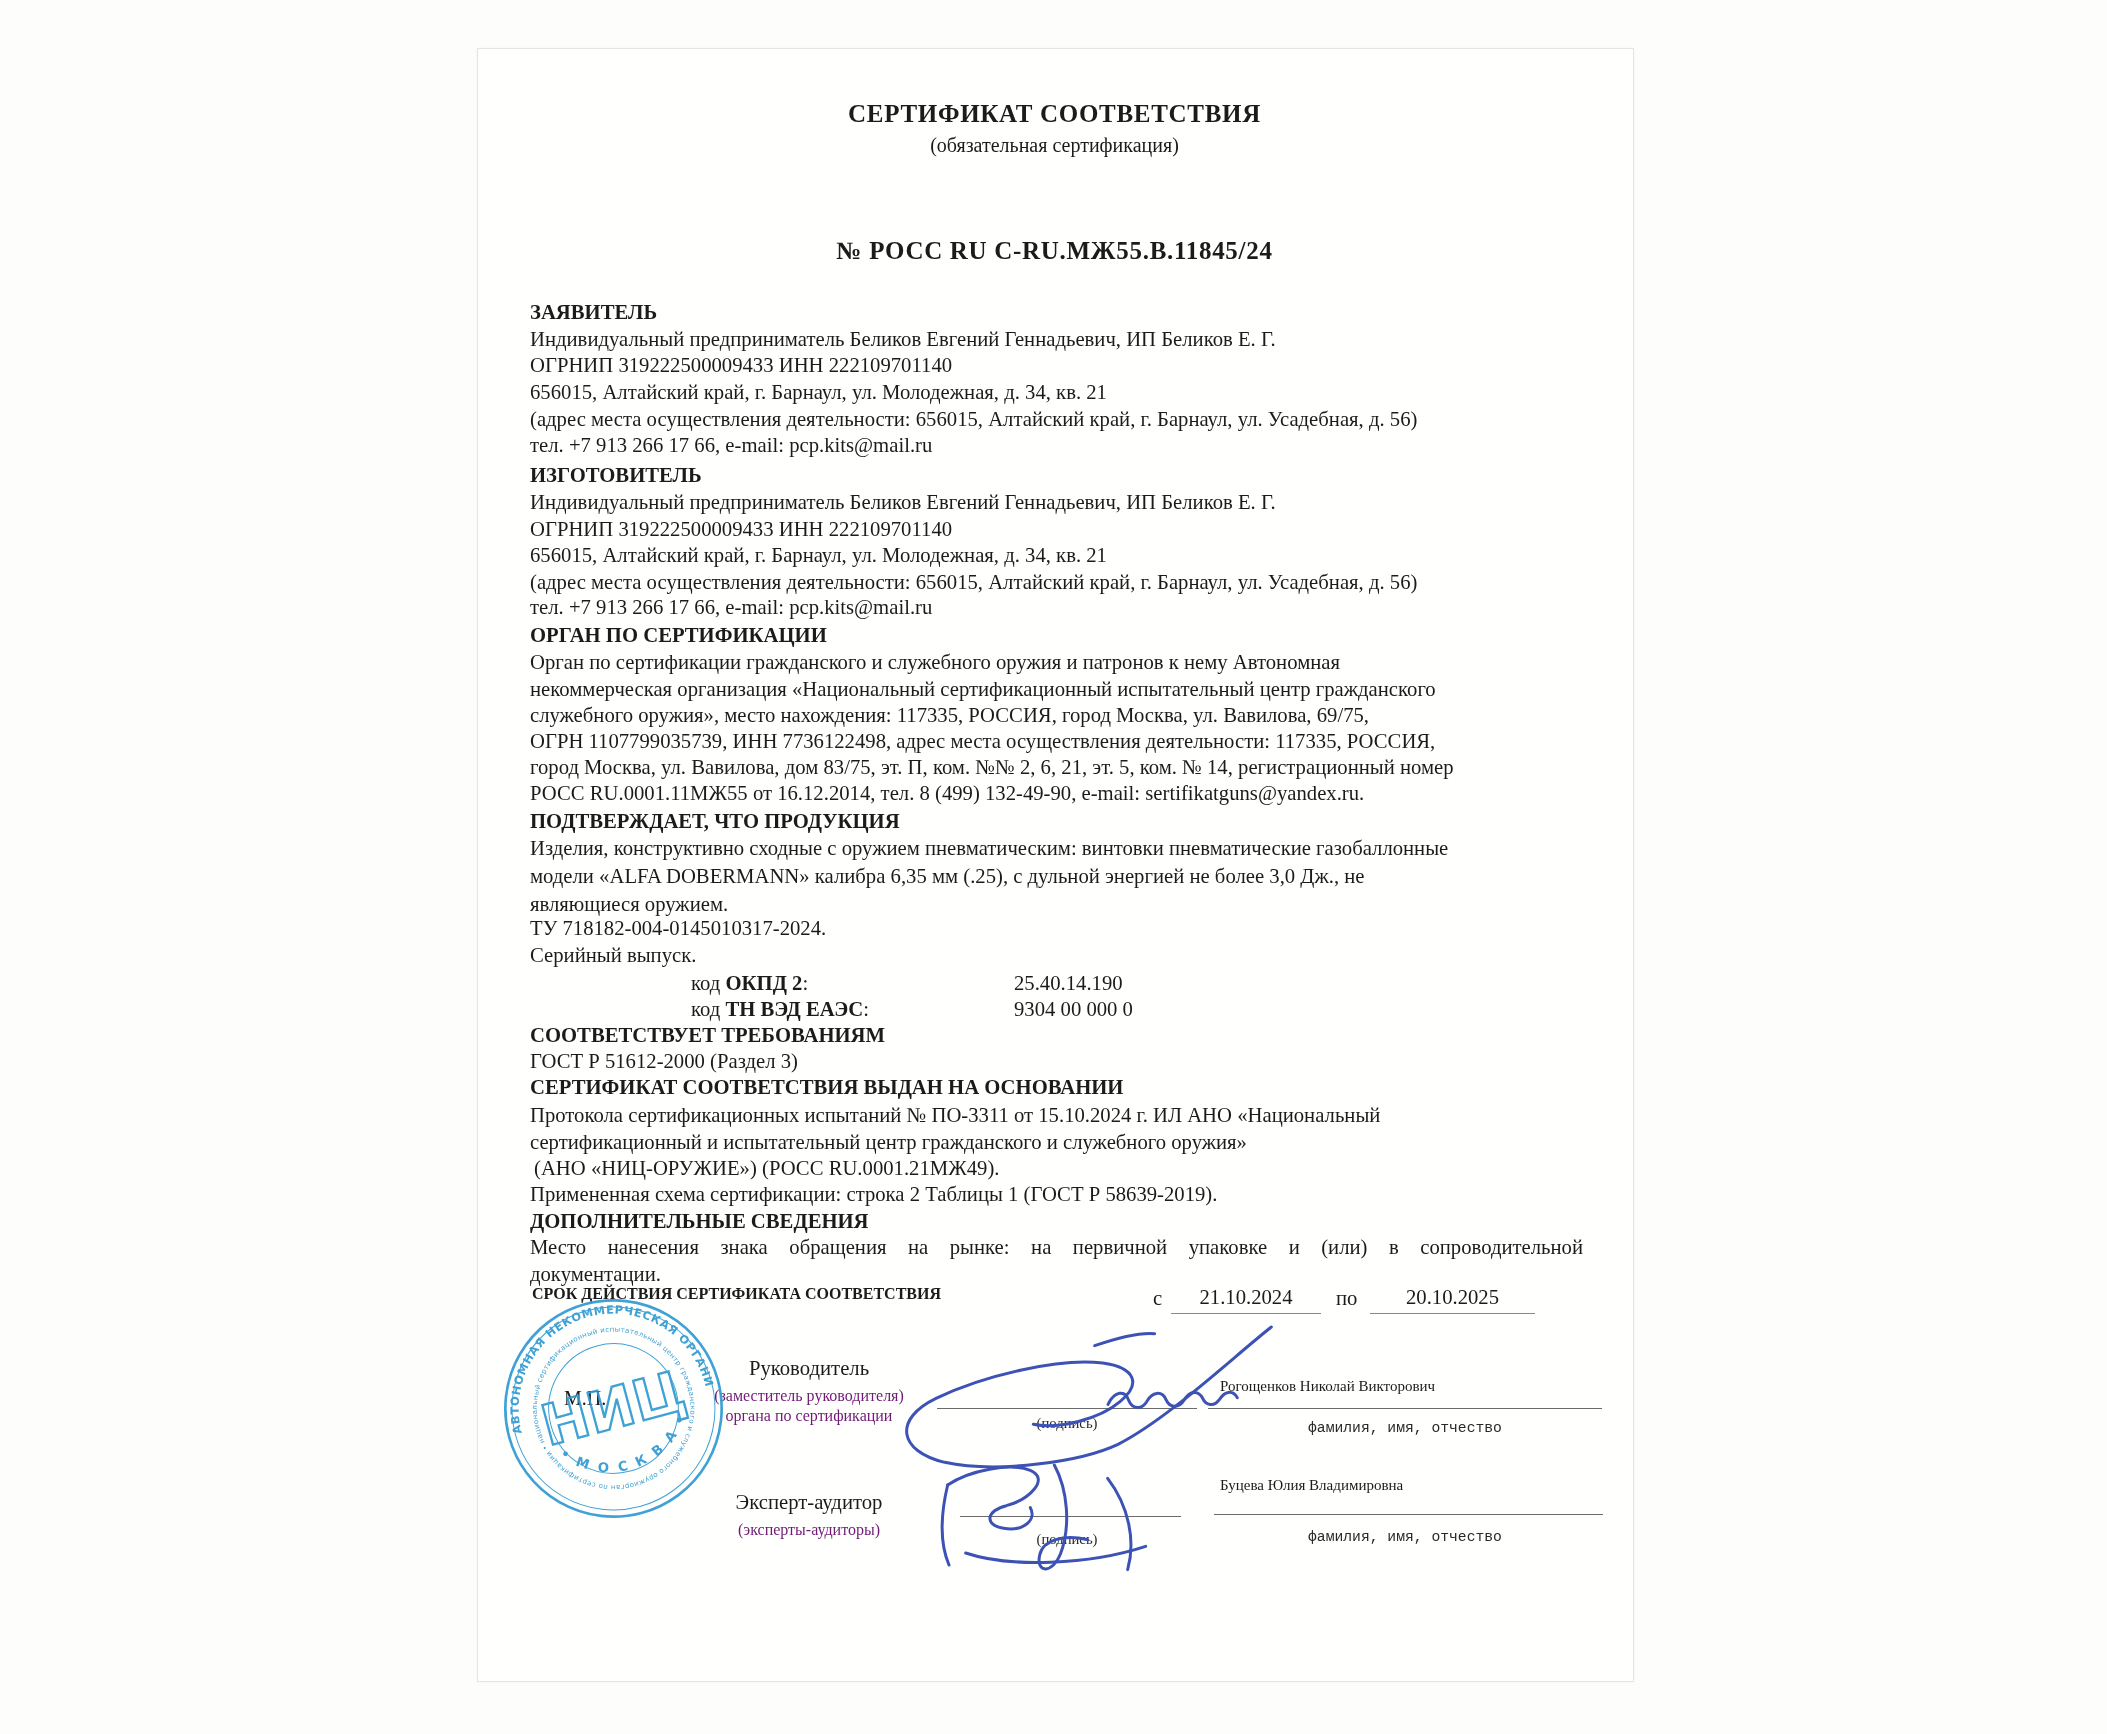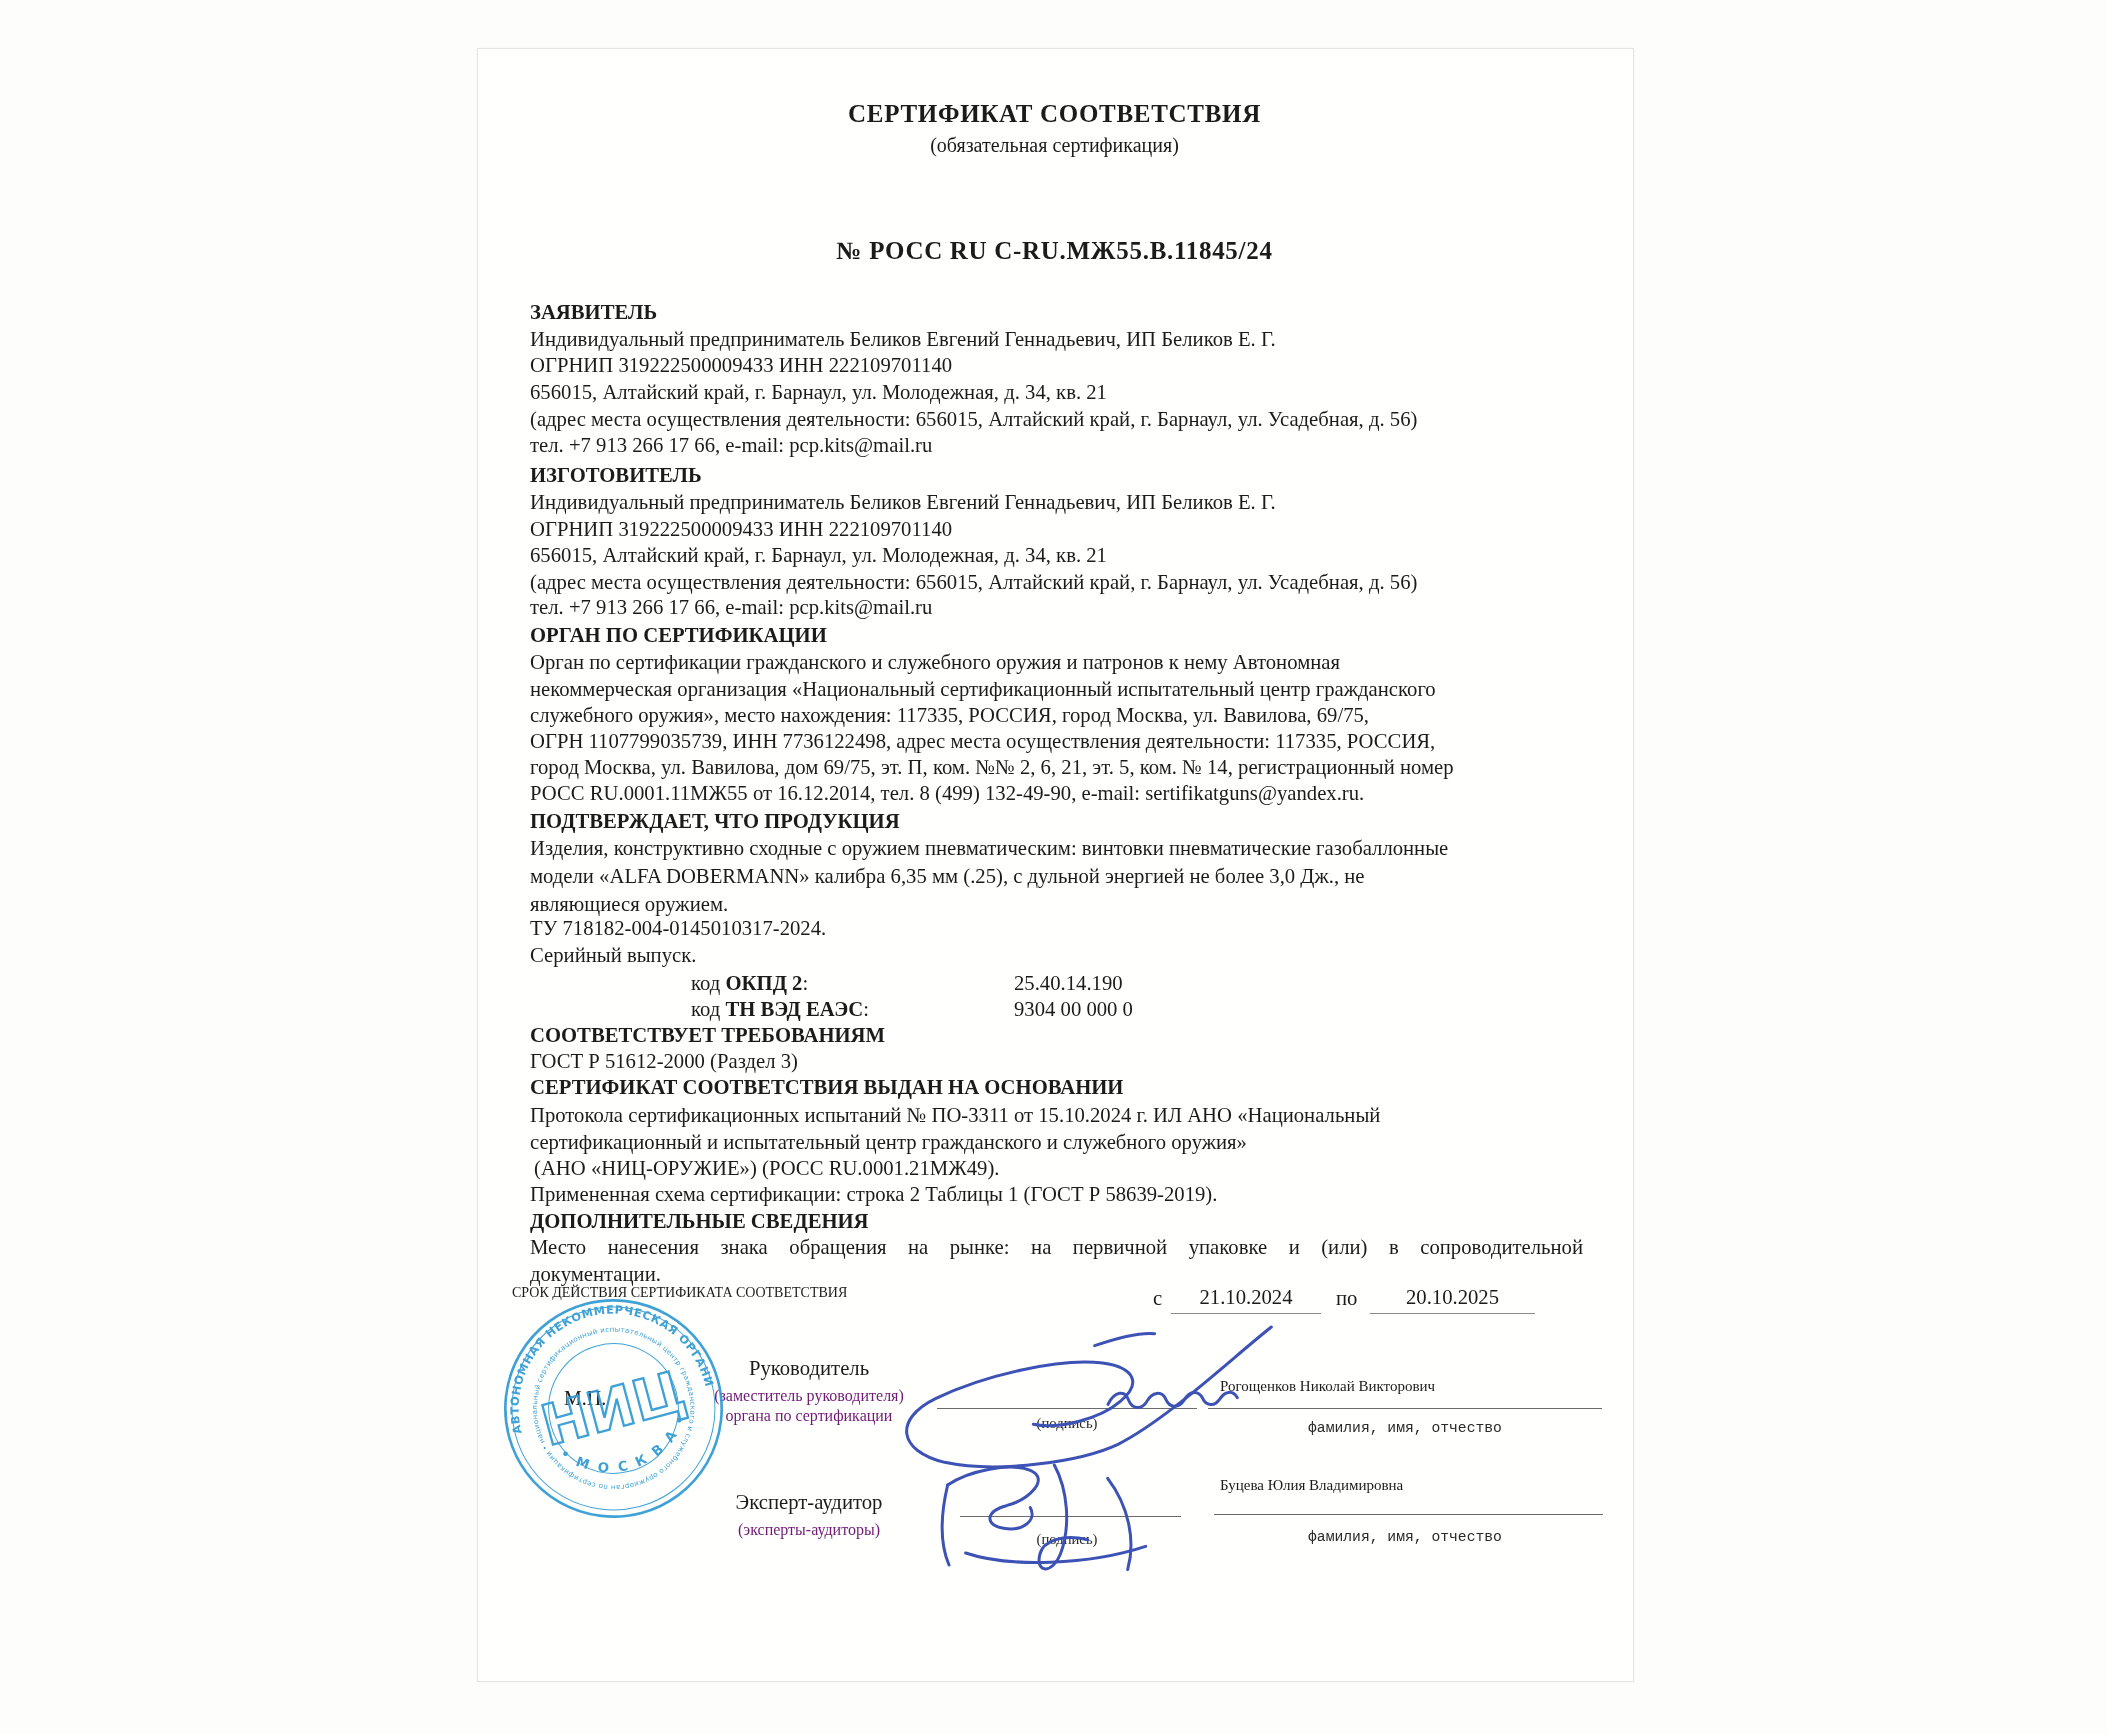--- a/index.html
+++ b/index.html
@@ -9,21 +9,21 @@
         border:0.7px solid #e2e5e2;box-shadow:0 0 2.7px rgba(0,0,0,0.03);}
   .center-line{position:absolute;left:477px;width:1155px;text-align:center;white-space:nowrap;z-index:2;}
   .t-title{top:100px;font-size:25px;font-weight:bold;letter-spacing:0.7px;}
   .t-sub{top:134px;font-size:20px;}
   .t-num{top:189px;font-size:25px;font-weight:bold;letter-spacing:0.7px;margin-top:48px;}
   .ln{position:absolute;left:530px;width:1053px;font-size:20.7px;line-height:27px;white-space:nowrap;z-index:2;}
   .hd{font-weight:bold;}
   .just{white-space:normal;text-align:justify;text-align-last:justify;}
   .code-label{position:absolute;left:691px;font-size:20.7px;line-height:27px;z-index:2;}
   .code-value{position:absolute;left:1014px;font-size:20.7px;line-height:27px;z-index:2;}
-  .validity-head{position:absolute;left:512px;top:1285px;font-size:14px;font-weight:normal;white-space:nowrap;z-index:2;}
+  .validity-head{position:absolute;left:532px;top:1285px;font-size:16px;font-weight:bold;white-space:nowrap;z-index:2;}
   .validity-prep{position:absolute;font-size:20.7px;z-index:2;}
   .date-slot{position:absolute;top:1286px;height:27px;font-size:20.7px;text-align:center;
              border-bottom:1.3px solid #8a8a8a;z-index:2;}
   .mp{position:absolute;left:564px;top:1341px;font-size:20px;z-index:2;margin-top:46px;}
   .role-block{position:absolute;left:709px;width:200px;text-align:center;z-index:2;margin-top:8px;}
   .role-main{font-size:20.7px;line-height:25px;}
   .role-small{font-size:16px;line-height:20px;color:#701a75;}
   .sig-line{position:absolute;height:1.3px;background:#6a6a6a;z-index:3;}
   .sig-caption{position:absolute;font-size:14.7px;color:#2a2a2a;text-align:center;z-index:3;}
   .fio-name{position:absolute;left:1220px;width:387px;font-size:15px;white-space:nowrap;z-index:3;}
@@ -54,21 +54,21 @@
   <div class="ln" style="top:516px">ОГРНИП 319222500009433 ИНН 222109701140</div>
   <div class="ln" style="top:542px">656015, Алтайский край, г. Барнаул, ул. Молодежная, д. 34, кв. 21</div>
   <div class="ln" style="top:569px">(адрес места осуществления деятельности: 656015, Алтайский край, г. Барнаул, ул. Усадебная, д. 56)</div>
   <div class="ln" style="top:594px">тел. +7 913 266 17 66, e-mail: pcp.kits@mail.ru</div>
 
   <div class="ln hd" style="top:622px">ОРГАН ПО СЕРТИФИКАЦИИ</div>
   <div class="ln" style="top:649px">Орган по сертификации гражданского и служебного оружия и патронов к нему Автономная</div>
   <div class="ln" style="top:676px">некоммерческая организация «Национальный сертификационный испытательный центр гражданского</div>
   <div class="ln" style="top:702px">служебного оружия», место нахождения: 117335, РОССИЯ, город Москва, ул. Вавилова, 69/75,</div>
   <div class="ln" style="top:728px">ОГРН 1107799035739, ИНН 7736122498, адрес места осуществления деятельности: 117335, РОССИЯ,</div>
-  <div class="ln" style="top:754px">город Москва, ул. Вавилова, дом 69/75, эт. П, ком. №№ 2, 6, 21, эт. 5, ком. № 14, регистрационный номер</div>
+  <div class="ln" style="top:754px">город Москва, ул. Вавилова, дом 83/75, эт. П, ком. №№ 2, 6, 21, эт. 5, ком. № 14, регистрационный номер</div>
   <div class="ln" style="top:780px">РОСС RU.0001.11МЖ55 от 16.12.2014, тел. 8 (499) 132-49-90, e-mail: sertifikatguns@yandex.ru.</div>
 
   <div class="ln hd" style="top:808px">ПОДТВЕРЖДАЕТ, ЧТО ПРОДУКЦИЯ</div>
   <div class="ln" style="top:835px">Изделия, конструктивно сходные с оружием пневматическим: винтовки пневматические газобаллонные</div>
   <div class="ln" style="top:863px">модели «ALFA DOBERMANN» калибра 6,35 мм (.25), с дульной энергией не более 3,0 Дж., не</div>
   <div class="ln" style="top:891px">являющиеся оружием.</div>
   <div class="ln" style="top:915px">ТУ 718182-004-0145010317-2024.</div>
   <div class="ln" style="top:942px">Серийный выпуск.</div>
 
   <div class="code-label" style="top:970px"><span>код </span><span class="hd">ОКПД 2</span><span>:</span></div>

